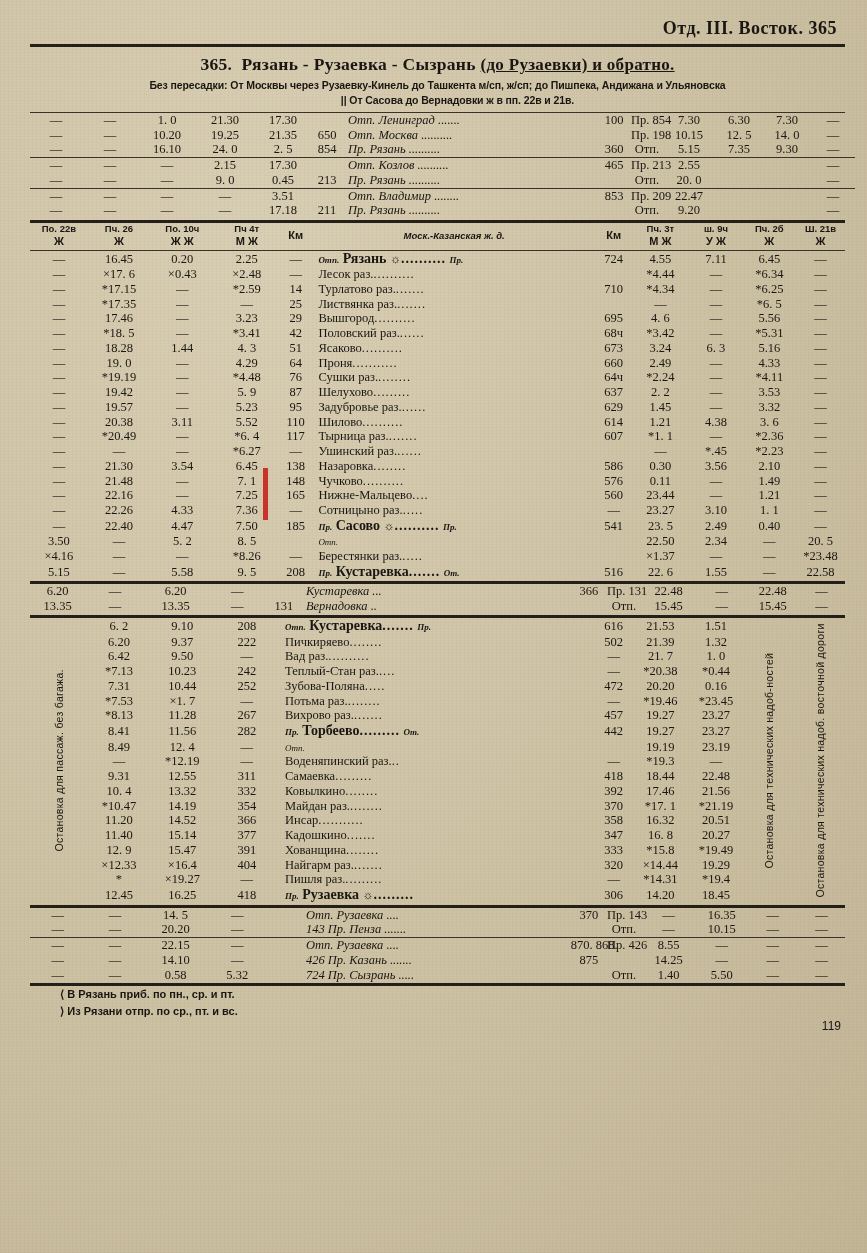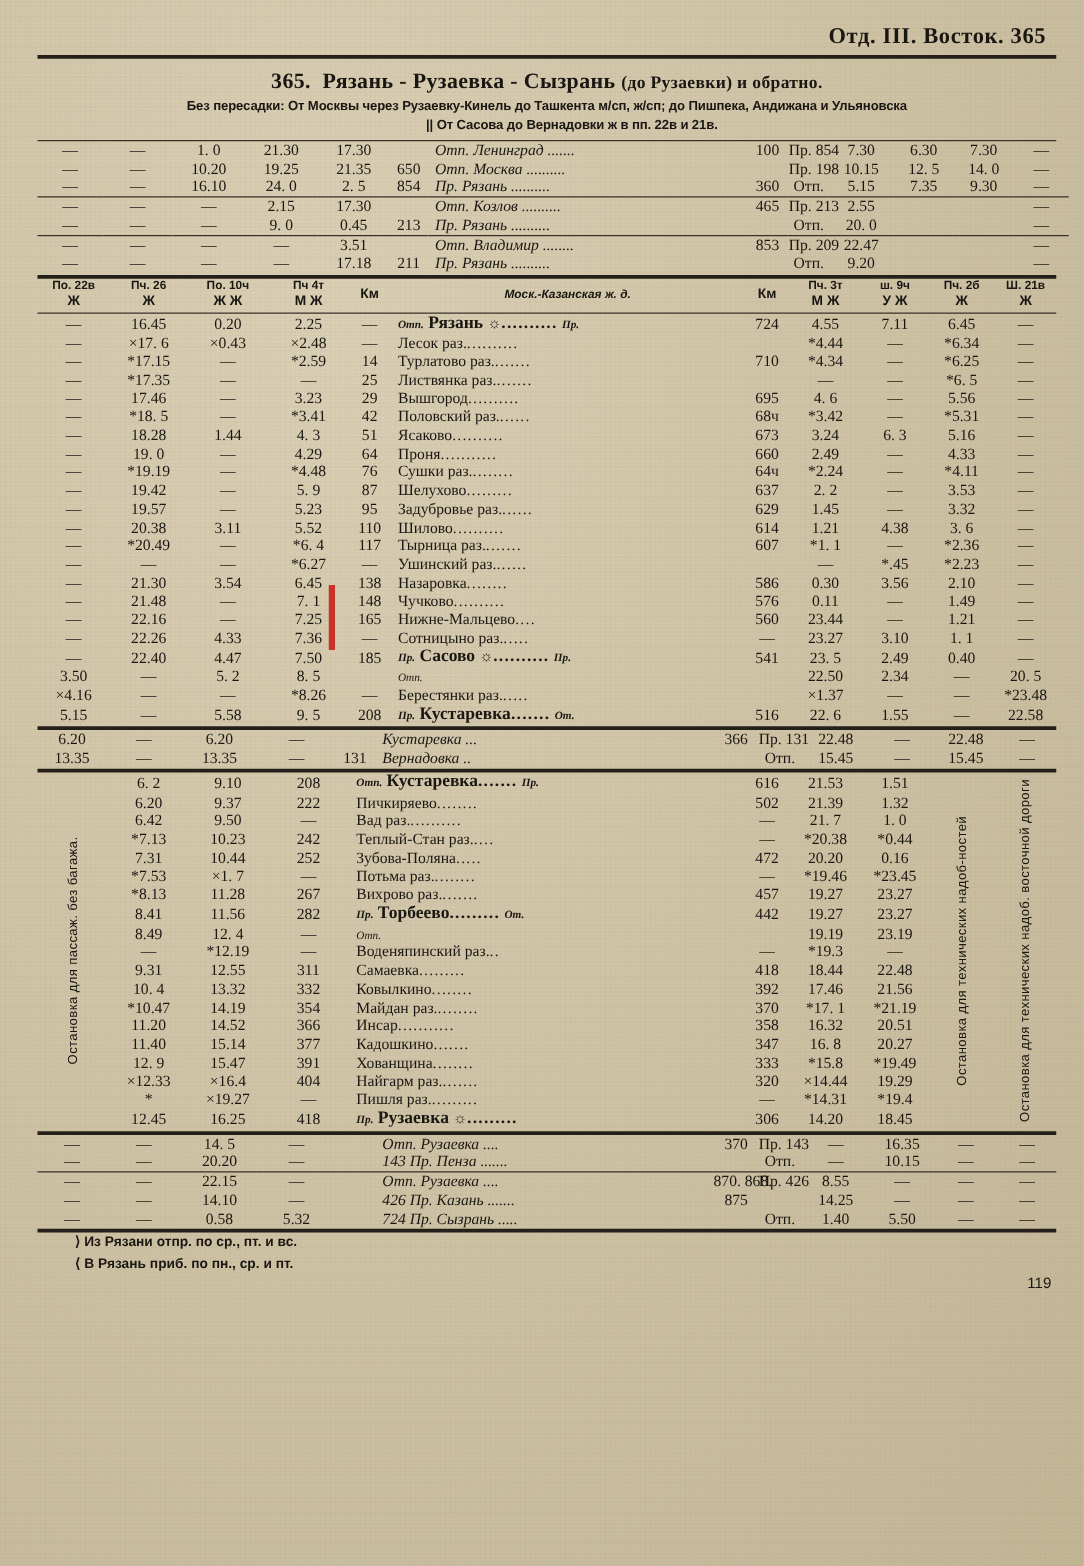--- a/index.html
+++ b/index.html
@@ -36,21 +36,21 @@
   .rule-thick{border-top:3px solid #241f18;margin:2px 0 0 0;}
   .rule-thin{border-top:1px solid #3a3228;margin:1px 0 0 0;}
 
   .title{
     text-align:center;
     font-weight:bold;
     font-size:17.5px;
     margin:7px 0 3px 0;
     letter-spacing:.3px;
   }
-  .title .small{font-size:14px;font-weight:bold;}
+  .title .small{font-size:17px;font-weight:bold;text-decoration:underline;}
   .subtitle{
     font-size:10.5px;
     font-family:"Liberation Sans", sans-serif;
     font-weight:bold;
     text-align:center;
     line-height:1.42;
     letter-spacing:-.1px;
     padding:0 4px 3px 4px;
   }
   .subtitle .ln{display:block;}
@@ -939,21 +939,21 @@
           <td class="num">5.50</td>
           <td class="num dash">—</td>
           <td class="num dash">—</td>
         </tr>
       </tbody>
   </table>
 
   <div class="rule-thick" style="margin-top:1px"></div>
 
   <div class="footn">
+    <div>⟨ <span>В Рязань приб. по пн., ср. и пт.</span></div>
     <div>⟩ <span>Из Рязани отпр. по ср., пт. и вс.</span></div>
-    <div>⟨ <span>В Рязань приб. по пн., ср. и пт.</span></div>
   </div>
 
   <div class="pageno">119</div>
 
 </div>
 
 <div class="red-bar"></div>
 
 </body></html>

